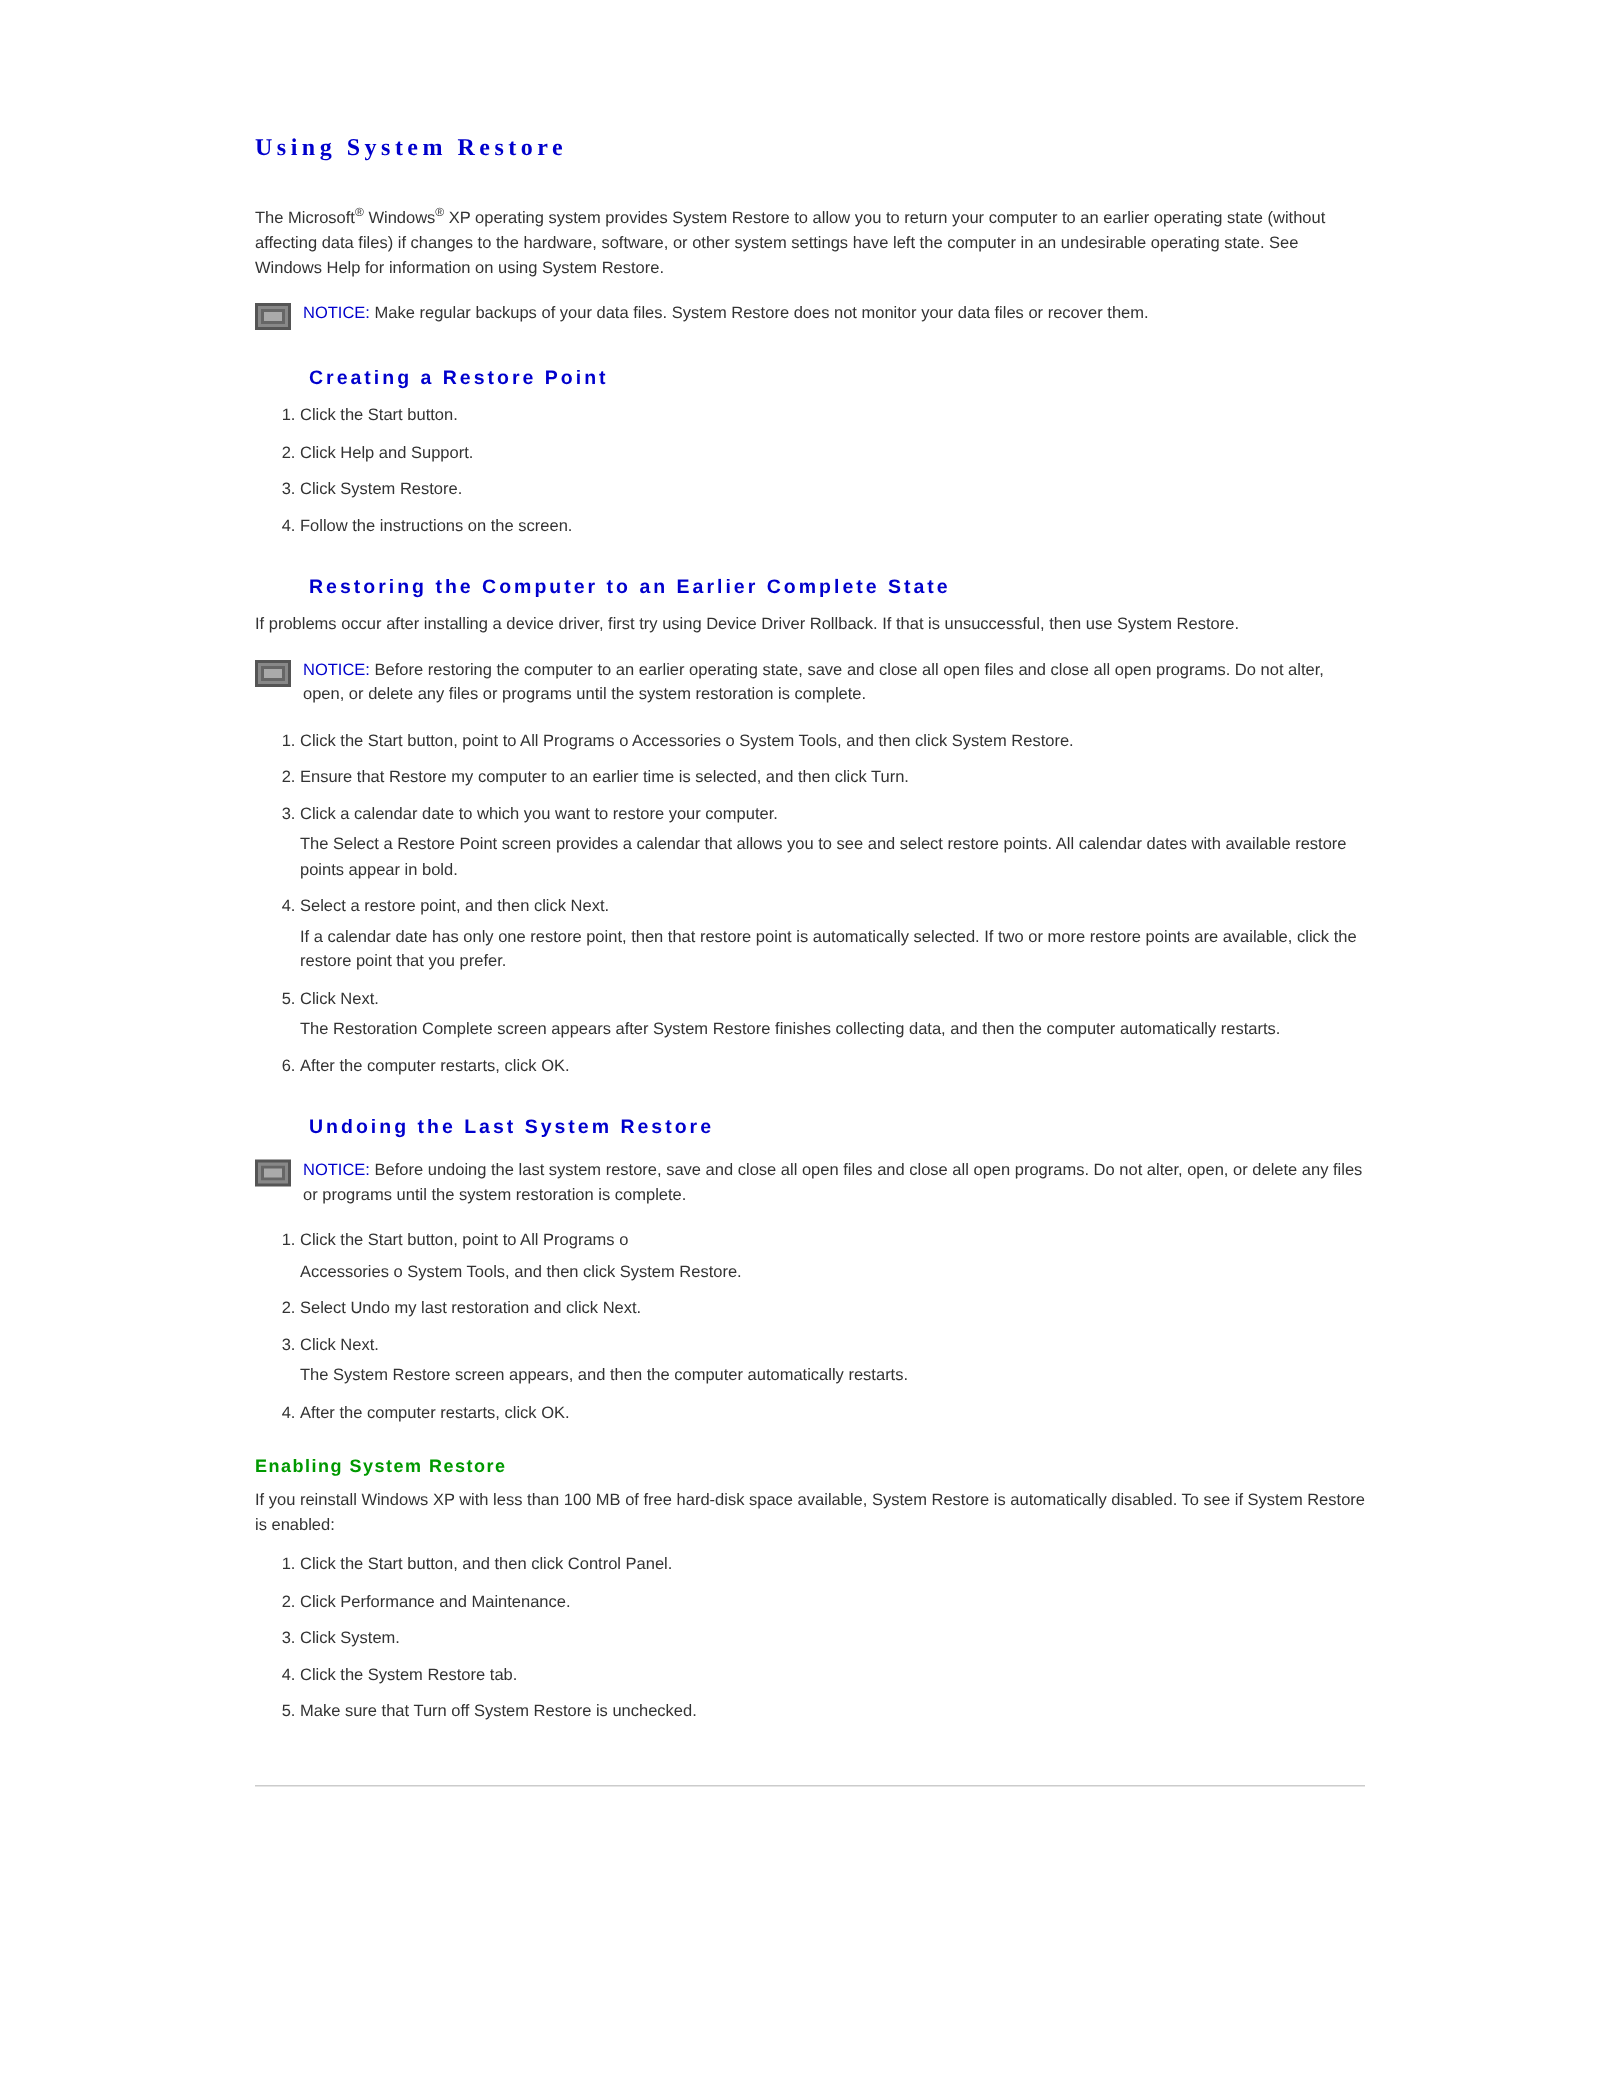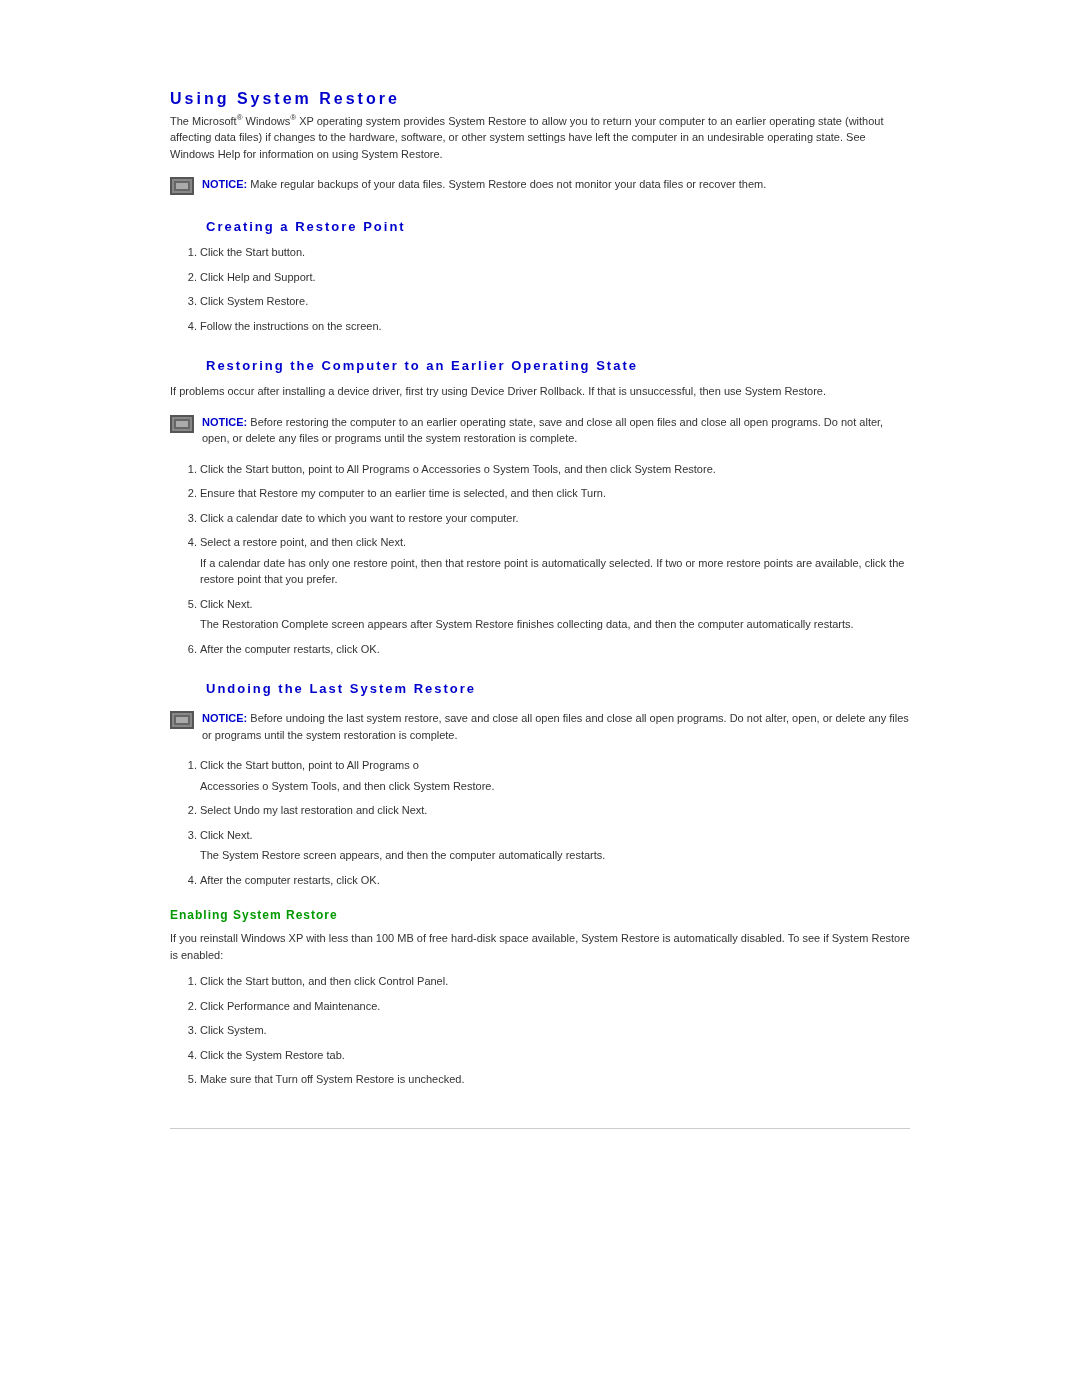--- a/index.html
+++ b/index.html
@@ -17,26 +17,26 @@
       min-height: 1397px;
     }
 
     .page-container {
       max-width: 900px;
       margin: 0 auto;
       padding: 60px 80px 60px 80px;
     }
 
     h1.section-title {
-      font-family: Liberation Sans, sans-serif;
+      font-family: Liberation Serif, serif;
       font-size: 16px;
       font-weight: bold;
       color: #0000cc;
       letter-spacing: 3px;
-      margin-bottom: 4px;
+      margin-bottom: 28px;
       margin-top: 30px;
     }
 
     h2.sub-section-title {
       font-family: Arial, sans-serif;
       font-size: 13px;
       font-weight: bold;
       color: #0000cc;
       letter-spacing: 2px;
       margin-bottom: 10px;
@@ -88,21 +88,21 @@
       justify-content: center;
     }
 
     .notice-text {
       font-size: 11px;
       line-height: 1.5;
       color: #333333;
     }
 
     .notice-text .notice-label {
-      font-weight: bold;
+      font-weight: normal;
       color: #0000cc;
     }
 
     ol.steps-list {
       margin-left: 30px;
       margin-bottom: 10px;
     }
 
     ol.steps-list li {
       font-size: 11px;
@@ -159,21 +159,21 @@
 
   <h2 class="sub-section-title">Creating a Restore Point</h2>
 
   <ol class="steps-list">
     <li><span>Click the Start button.</span></li>
     <li><span>Click Help and Support.</span></li>
     <li><span>Click System Restore.</span></li>
     <li><span>Follow the instructions on the screen.</span></li>
   </ol>
 
-  <h2 class="sub-section-title">Restoring the Computer to an Earlier Operating State</h2>
+  <h2 class="sub-section-title">Restoring the Computer to an Earlier Complete State</h2>
 
   <p class="body-text">If problems occur after installing a device driver, first try using Device Driver Rollback. If that is unsuccessful, then use System Restore.</p>
 
   <div class="notice-box">
     <div class="notice-icon">
       <div class="notice-icon-inner">
         <svg width="16" height="10" viewBox="0 0 16 10">
           <rect width="16" height="10" fill="#666"></rect>
           <rect x="2" y="2" width="12" height="6" fill="#aaa"></rect>
         </svg>
@@ -187,20 +187,21 @@
 
   <ol class="steps-list">
     <li>
       <span>Click the Start button, point to All Programs o Accessories o System Tools, and then click System Restore.</span>
     </li>
     <li>
       <span>Ensure that Restore my computer to an earlier time is selected, and then click Turn.</span>
     </li>
     <li>
       <span>Click a calendar date to which you want to restore your computer.</span>
+      <span class="sub-text">The Select a Restore Point screen provides a calendar that allows you to see and select restore points. All calendar dates with available restore points appear in bold.</span>
     </li>
     <li>
       <span>Select a restore point, and then click Next.</span>
       <span class="sub-text">If a calendar date has only one restore point, then that restore point is automatically selected. If two or more restore points are available, click the restore point that you prefer.</span>
     </li>
     <li>
       <span>Click Next.</span>
       <span class="sub-text">The Restoration Complete screen appears after System Restore finishes collecting data, and then the computer automatically restarts.</span>
     </li>
     <li>

